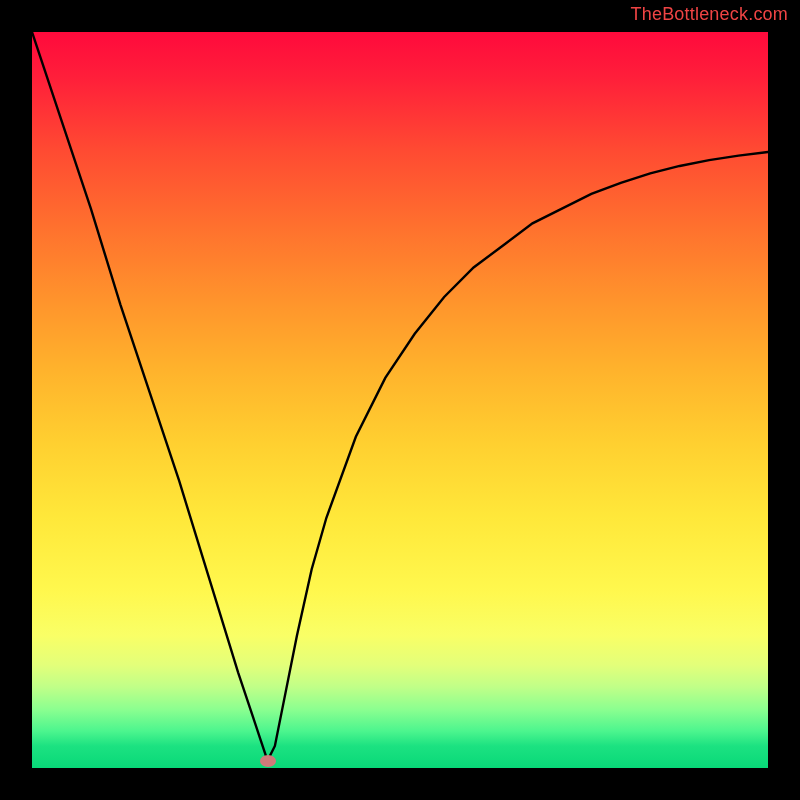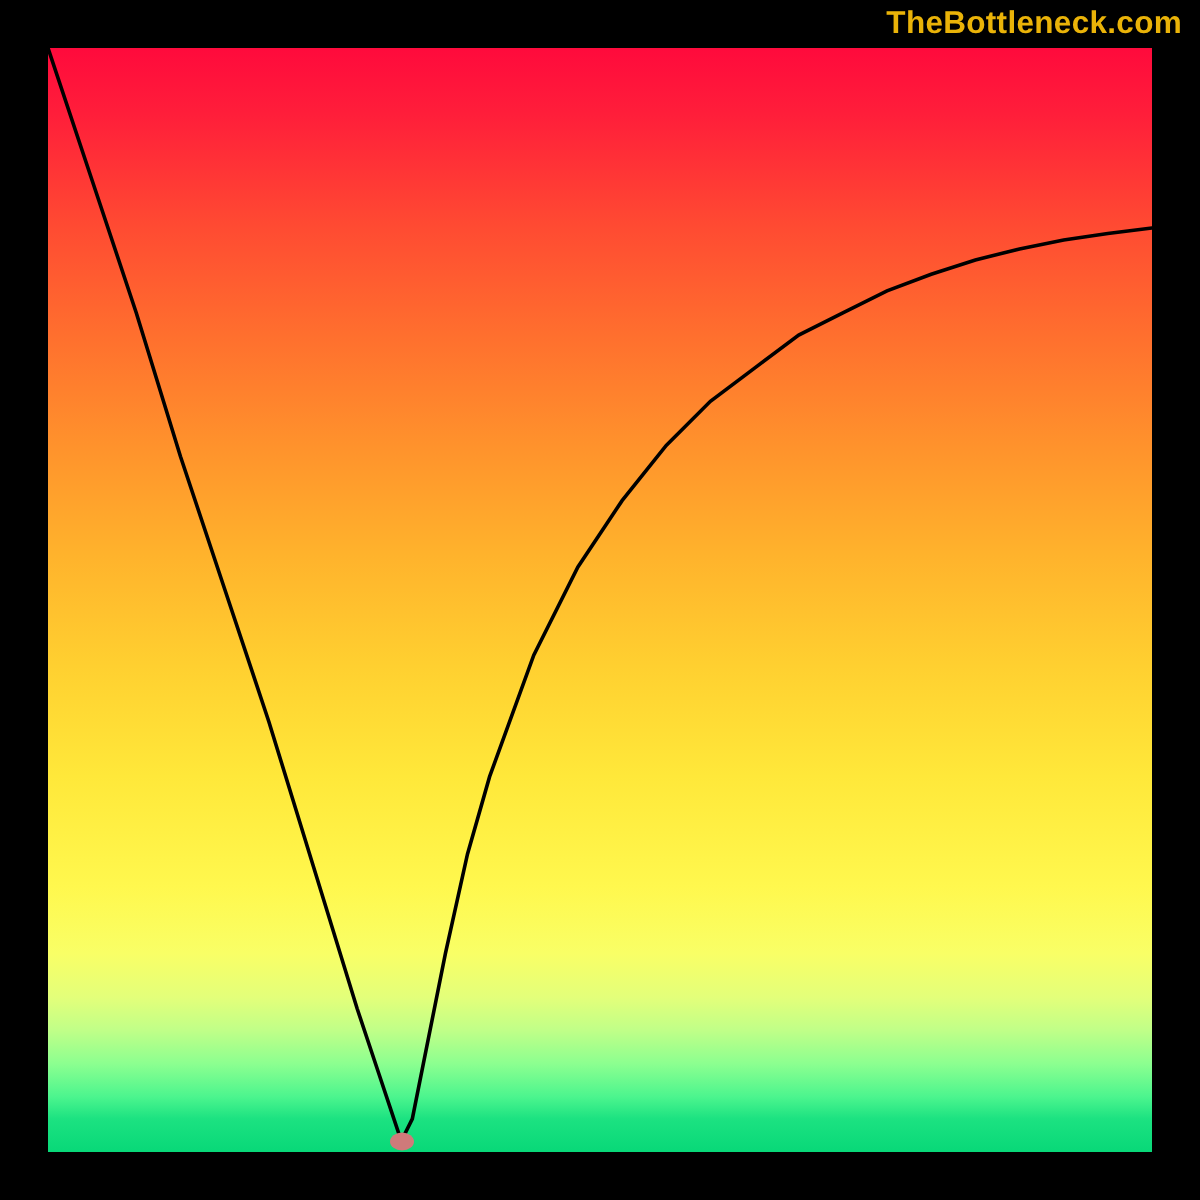--- a/index.html
+++ b/index.html
@@ -57,23 +57,23 @@
     width: 16px;
     height: 12px;
     background: #cf7a7a;
     border-radius: 50%;
     transform: translate(-50%, -50%);
   }
   .watermark {
     position: absolute;
     top: 4px;
     right: 12px;
-    color: #eab308;
-    font-size: 21px;
-    font-weight: 700;
+    color: #ef4444;
+    font-size: 18px;
+    font-weight: 400;
     letter-spacing: 0.2px;
     white-space: nowrap;
   }
 </style>
 </head>
 <body>
 
 <div class="frame">
   <div class="watermark">TheBottleneck.com</div>
 

